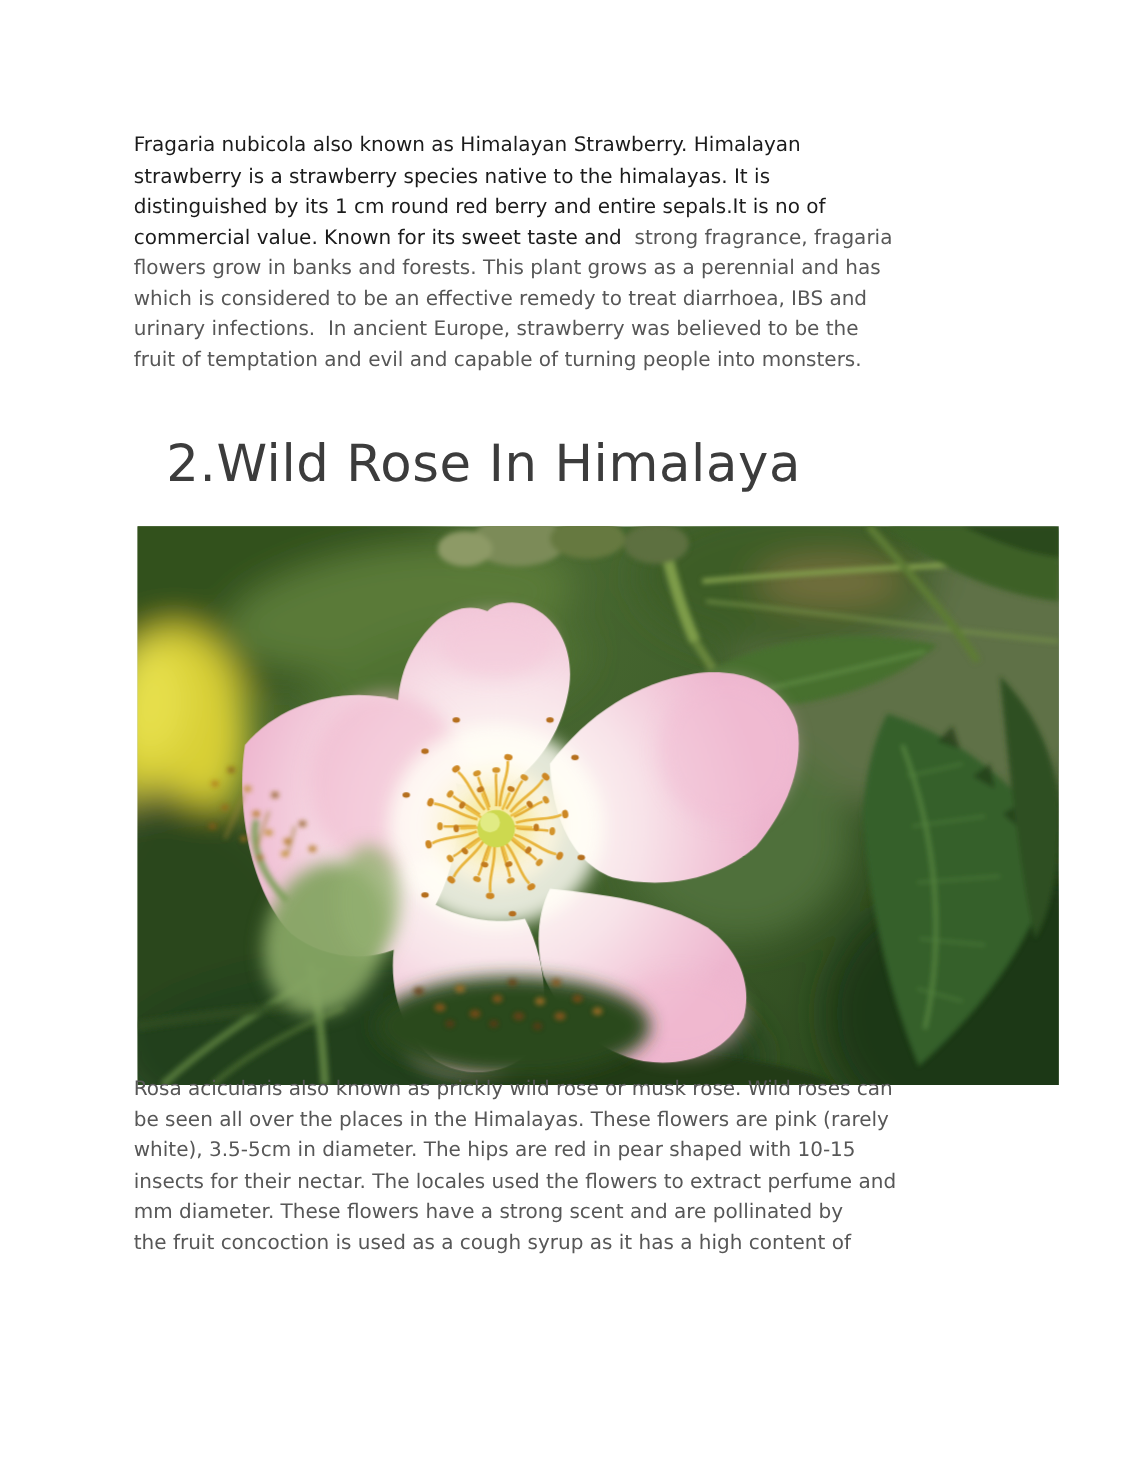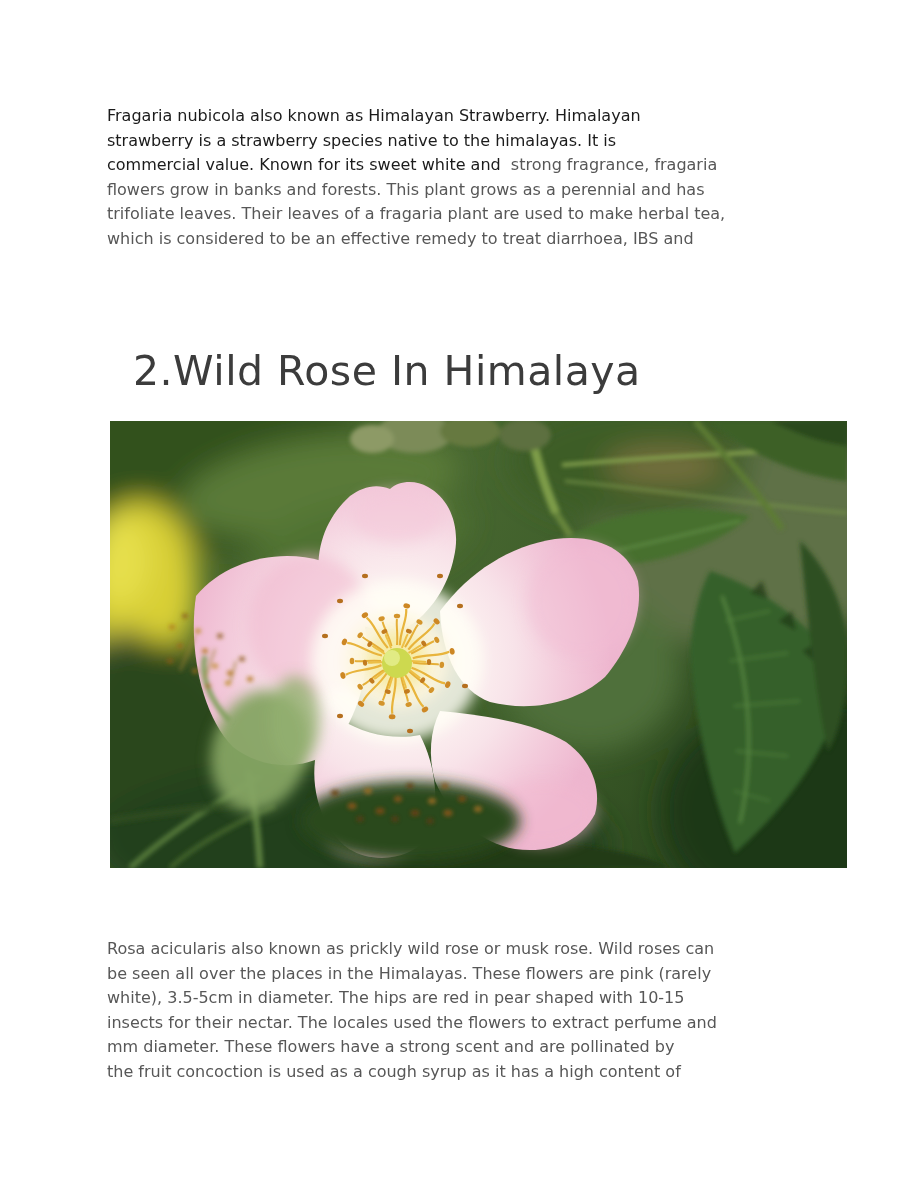--- a/index.html
+++ b/index.html
@@ -15,24 +15,26 @@
   .figure svg{display:block;width:737px;height:447px;}
 </style>
 </head>
 <body>
 
 <div class="page">
 
   <div class="para" style="left:107px;top:104px;width:740px;">
       <div class="line"><span class="t-dark">Fragaria nubicola also known as Himalayan Strawberry. Himalayan</span></div>
       <div class="line"><span class="t-dark">strawberry is a strawberry species native to the himalayas. It is</span></div>
-      <div class="line"><span class="t-dark">commercial value. Known for its sweet white and</span><span class="t-gray">  strong fragrance, fragaria</span></div>
+      <div class="line"><span class="t-dark">distinguished by its 1 cm round red berry and entire sepals.It is no of</span></div>
+      <div class="line"><span class="t-dark">commercial value. Known for its sweet taste and</span><span class="t-gray">  strong fragrance, fragaria</span></div>
       <div class="line"><span class="t-gray">flowers grow in banks and forests. This plant grows as a perennial and has</span></div>
-      <div class="line"><span class="t-gray">trifoliate leaves. Their leaves of a fragaria plant are used to make herbal tea,</span></div>
       <div class="line"><span class="t-gray">which is considered to be an effective remedy to treat diarrhoea, IBS and</span></div>
+      <div class="line"><span class="t-gray">urinary infections.  In ancient Europe, strawberry was believed to be the</span></div>
+      <div class="line"><span class="t-gray">fruit of temptation and evil and capable of turning people into monsters.</span></div>
     </div>
 
   <div class="heading">2.Wild Rose In Himalaya</div>
 
   <div class="figure" role="img" aria-label="Close-up photograph of a pale pink wild rose with a yellow stamen centre, surrounded by green serrated leaves and a blurred green background with a yellow patch on the left">
     <svg viewBox="0 0 737 447" preserveAspectRatio="none">
       <defs>
         <filter id="bBig" x="-40%" y="-40%" width="180%" height="180%">
             <feGaussianBlur stdDeviation="14"></feGaussianBlur>
           </filter>
@@ -226,21 +228,21 @@
           <ellipse cx="368" cy="388" rx="4" ry="3" fill="#9e6d26"></ellipse>
         <ellipse cx="300" cy="365" rx="3.5" ry="2.8" fill="#6b4216"></ellipse>
           <ellipse cx="335" cy="365" rx="3.5" ry="2.8" fill="#8a571c"></ellipse>
         <ellipse cx="250" cy="398" rx="3.5" ry="2.8" fill="#5d3a12"></ellipse>
           <ellipse cx="285" cy="398" rx="3.5" ry="2.8" fill="#5d3a12"></ellipse>
         <ellipse cx="320" cy="400" rx="3.5" ry="2.8" fill="#5d3a12"></ellipse>
       </g>
     </svg>
   </div>
 
-  <div class="para" style="left:107px;top:937px;width:740px;">
+  <div class="para" style="left:107px;top:859px;width:740px;">
       <div class="line"><span class="t-gray">Rosa acicularis also known as prickly wild rose or musk rose. Wild roses can</span></div>
       <div class="line"><span class="t-gray">be seen all over the places in the Himalayas. These flowers are pink (rarely</span></div>
       <div class="line"><span class="t-gray">white), 3.5-5cm in diameter. The hips are red in pear shaped with 10-15</span></div>
       <div class="line"><span class="t-gray">insects for their nectar. The locales used the flowers to extract perfume and</span></div>
       <div class="line"><span class="t-gray">mm diameter. These flowers have a strong scent and are pollinated by</span></div>
       <div class="line"><span class="t-gray">the fruit concoction is used as a cough syrup as it has a high content of</span></div>
     </div>
 
 </div>
 

